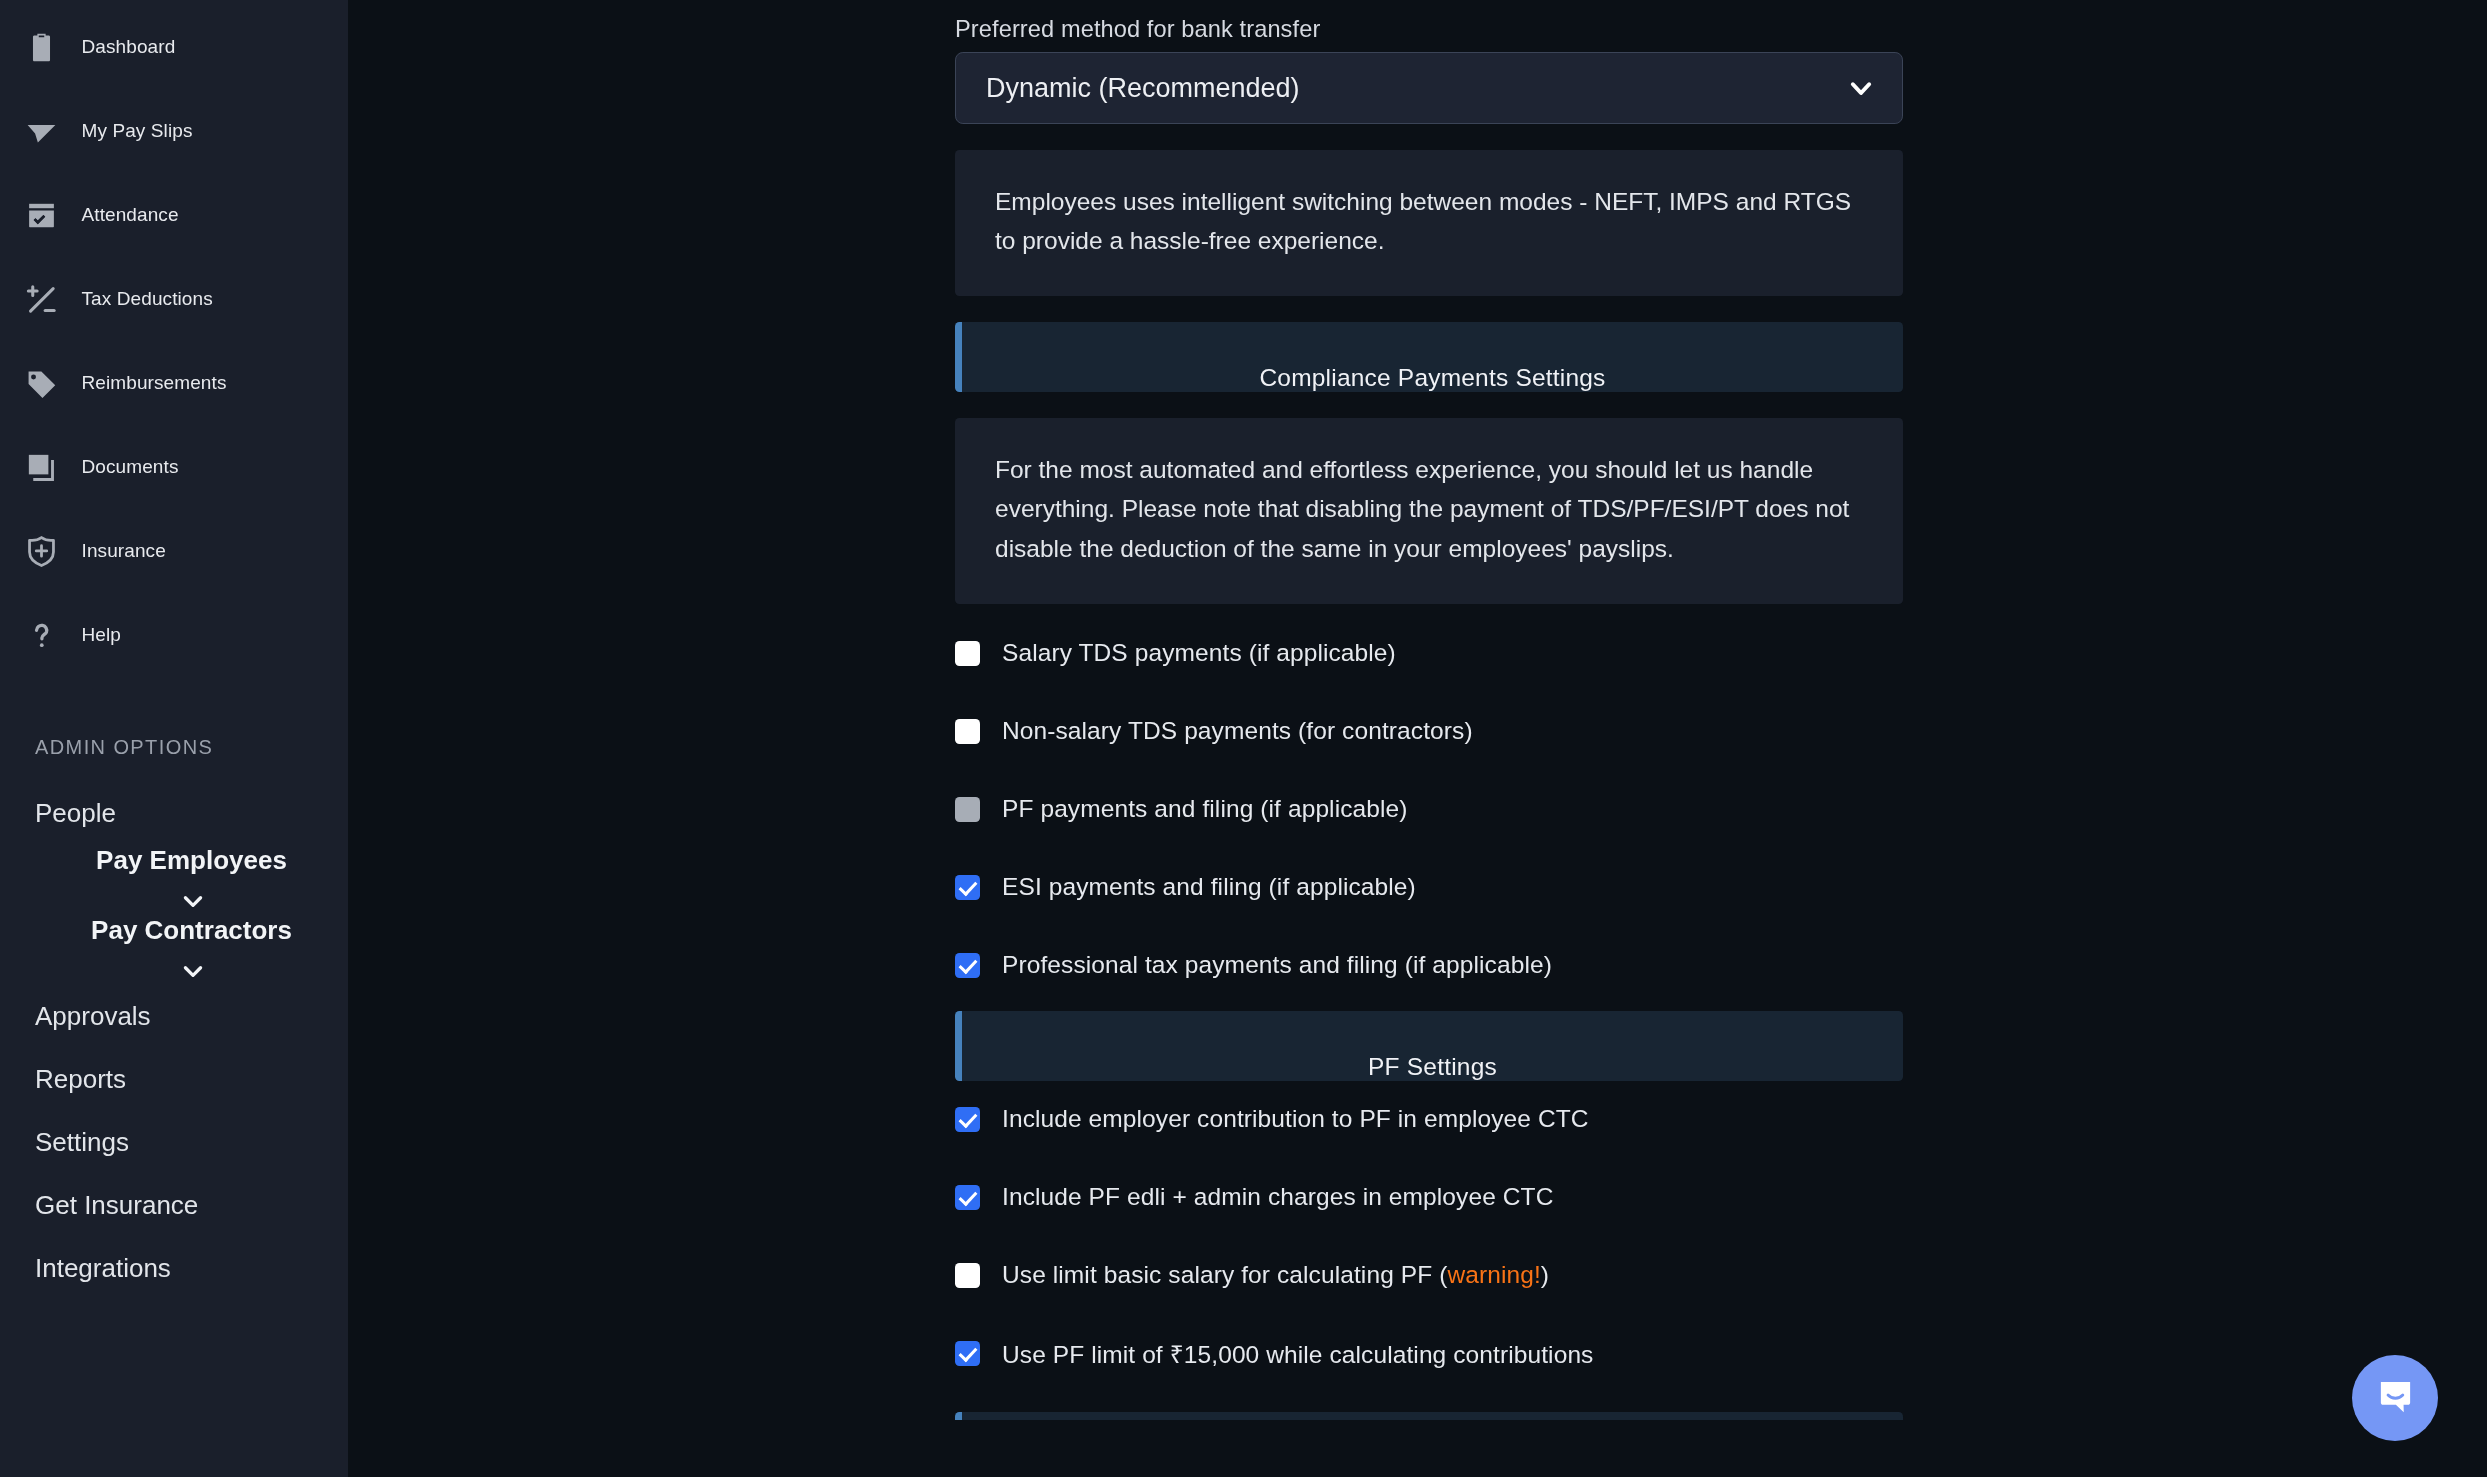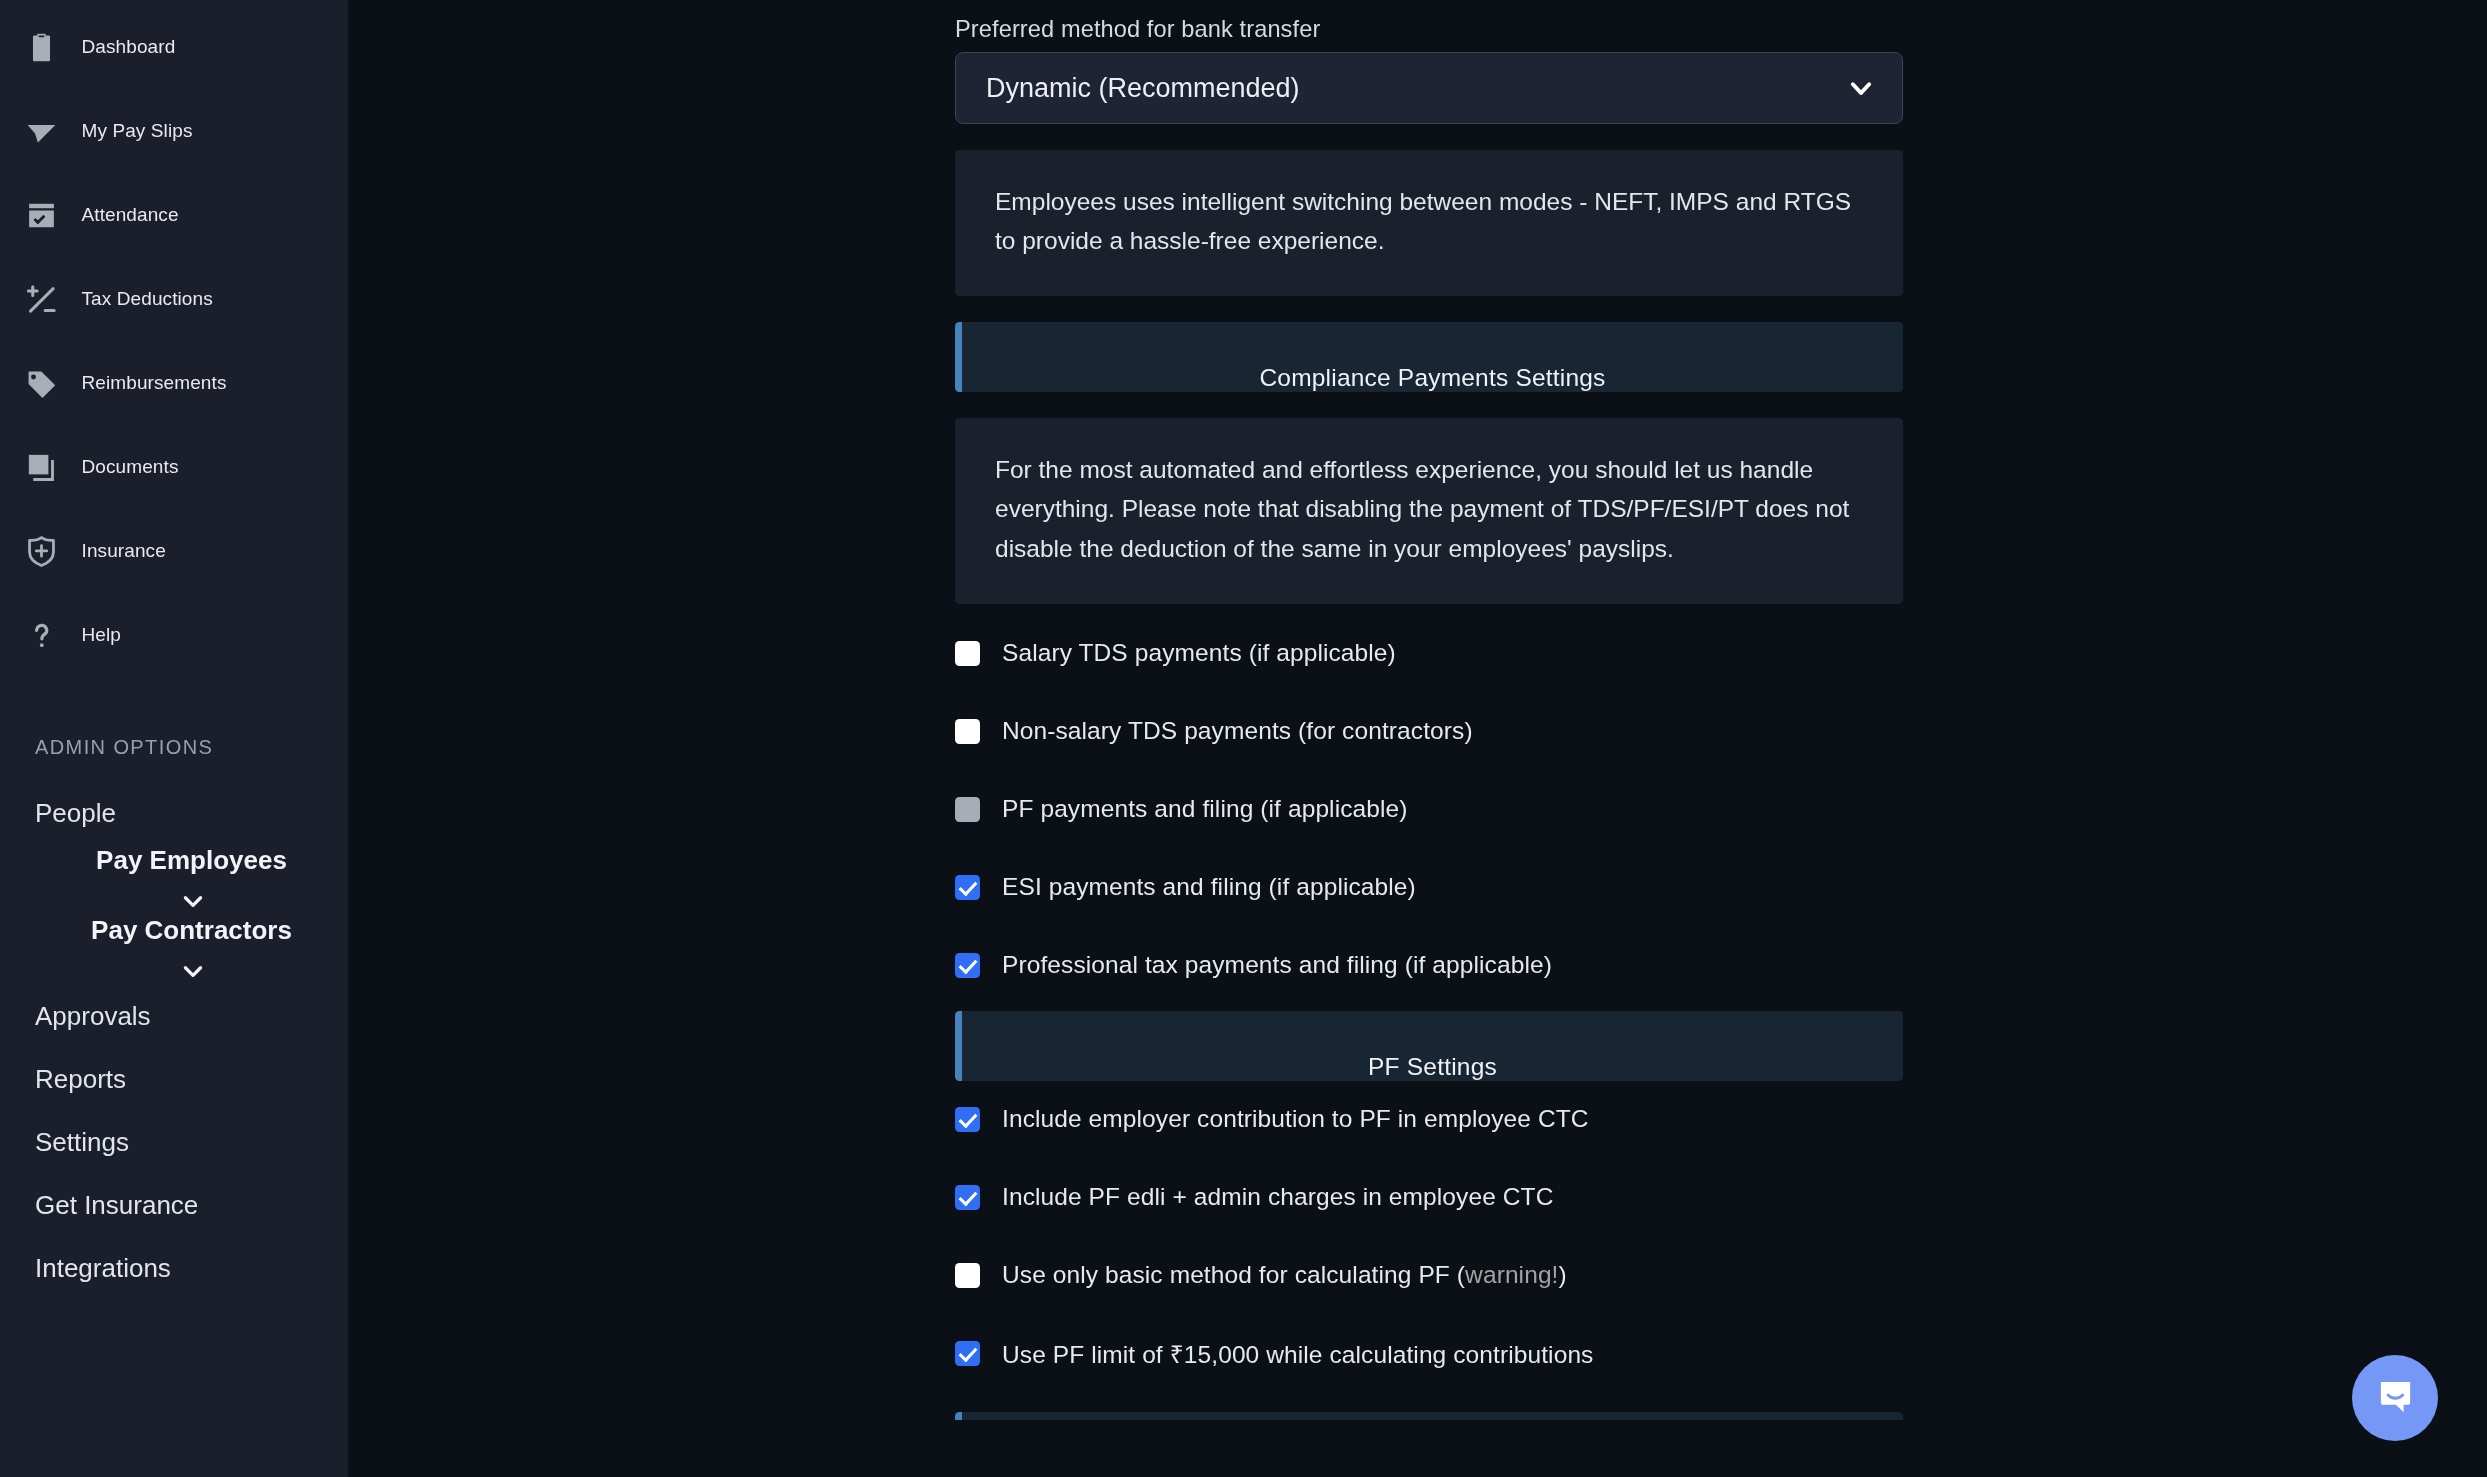--- a/index.html
+++ b/index.html
@@ -203,21 +203,21 @@
     transform: rotate(43deg);
   }
 
   .check-label {
     font-size: 24.5px;
     color: #e6e9ee;
     white-space: nowrap;
     letter-spacing: 0.1px;
   }
   .warn-link {
-    color: #a3a3a3;
+    color: #f97316;
     cursor: pointer;
   }
 
   .gap-block { margin-top: 30px; }
 
   
   .peek-header {
     background: #182533;
     border-left: 7px solid #4682bd;
     border-radius: 4.4px 4.4px 0 0;
@@ -425,21 +425,21 @@
         <div class="check-row">
           <span class="cb checked"></span>
           <span class="check-label">Include employer contribution to PF in employee CTC</span>
         </div>
         <div class="check-row">
           <span class="cb checked"></span>
           <span class="check-label">Include PF edli + admin charges in employee CTC</span>
         </div>
         <div class="check-row">
           <span class="cb"></span>
-          <span class="check-label"><span>Use only basic method for calculating PF (</span><span class="warn-link">warning!</span><span>)</span></span>
+          <span class="check-label"><span>Use limit basic salary for calculating PF (</span><span class="warn-link">warning!</span><span>)</span></span>
         </div>
         <div class="check-row">
           <span class="cb checked"></span>
           <span class="check-label">Use PF limit of ₹15,000 while calculating contributions</span>
         </div>
       </div>
 
       <div class="peek-header"></div>
 
     </div>

